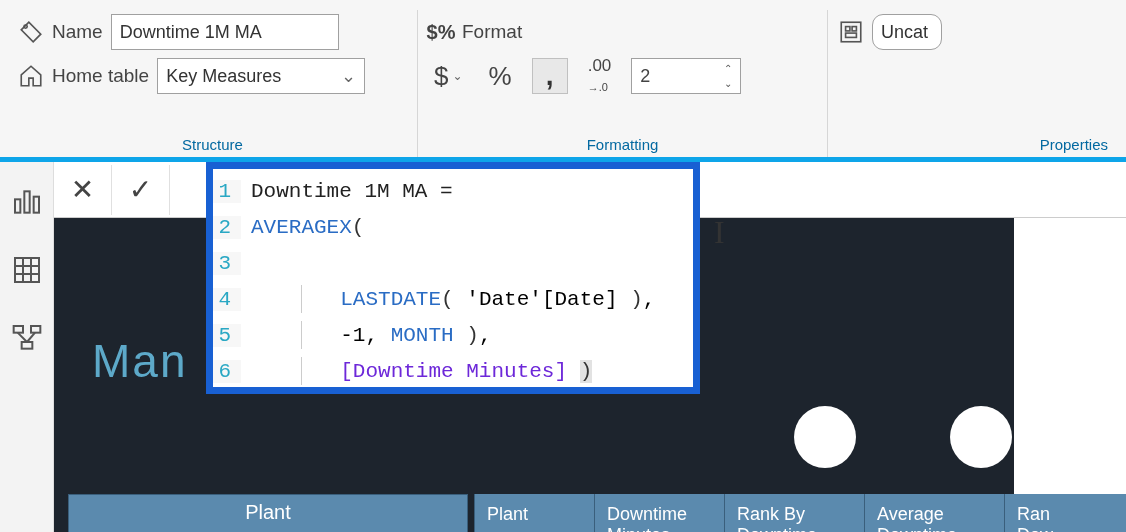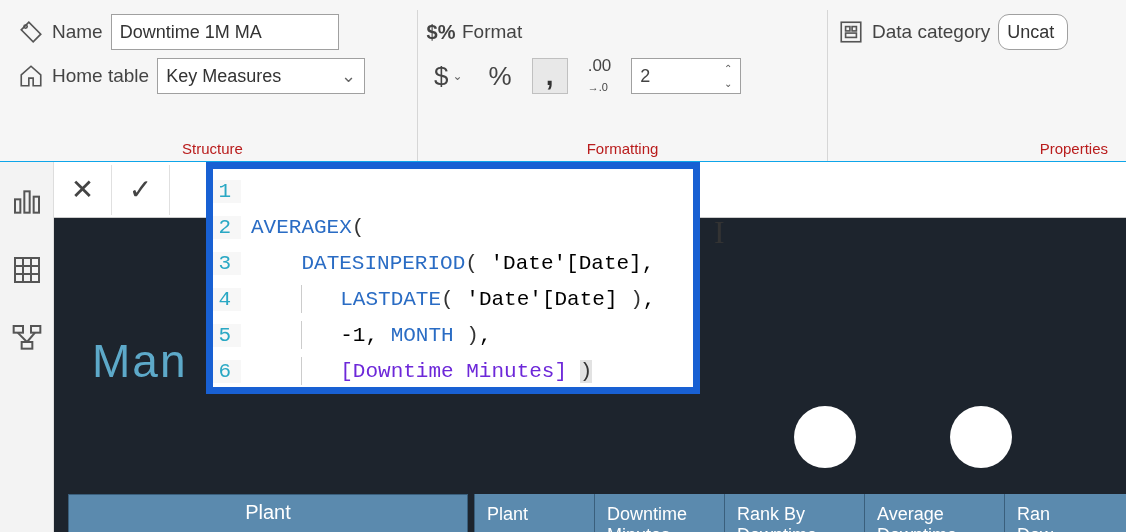--- a/index.html
+++ b/index.html
@@ -9,41 +9,41 @@
     width: 1126px;
     height: 532px;
     overflow: hidden;
     position: relative;
   }
 
   
   .ribbon {
     background: #f6f6f6;
     height: 162px;
-    border-bottom: 1px solid #0ea5e9;
+    border-bottom: 5px solid #0ea5e9;
     display: flex;
     padding: 10px 8px 0 8px;
     font-size: 18px;
     color: #444;
   }
   .ribbon-group {
     display: flex;
     flex-direction: column;
     border-right: 1px solid #d6d6d6;
     padding: 0 12px 0 10px;
     position: relative;
   }
   .ribbon-group.no-border { border-right: none; }
   .group-label {
     position: absolute;
     bottom: 4px;
     left: 50%;
     transform: translateX(-50%);
     font-size: 15px;
-    color: #b91c1c;
+    color: #0369a1;
   }
   .row {
     display: flex;
     align-items: center;
     height: 44px;
     gap: 8px;
   }
   .icon { width: 26px; height: 26px; display: inline-flex; align-items: center; justify-content: center; color: #555; }
   .icon svg { width: 26px; height: 26px; }
   .label { font-size: 19px; color: #444; }
@@ -122,21 +122,21 @@
   .fb-btn {
     width: 58px; height: 50px;
     display: flex; align-items: center; justify-content: center;
     font-size: 28px; color: #444; border-right: 1px solid #e0e0e0;
   }
   
   
   .report-surface {
     position:absolute;
     left:0; top:56px;
-    width: 1072px; height: 314px;
+    width: 960px; height: 314px;
     background: #1d242d;
   }
   .report-title {
     position:absolute;
     left: 38px; top: 116px;
     color: #5da9c9;
     font-size: 46px;
     font-family: "Segoe UI Light", "Segoe UI", sans-serif;
     letter-spacing: 2px;
   }
@@ -265,21 +265,20 @@
   <div class="ribbon-group no-border" style="width:290px;">
     <div class="row">
       <span class="icon">
         <svg viewBox="0 0 24 24" fill="none" stroke="currentColor" stroke-width="1.5">
           <rect x="3" y="3" width="18" height="18"></rect>
             <rect x="7" y="7" width="4" height="4"></rect>
             <rect x="13" y="7" width="4" height="4"></rect>
             <rect x="7" y="13" width="10" height="4"></rect>
         </svg>
       </span>
-      <span class="label">Data category</span>
       <div class="textbox" style="min-width:70px;border-radius:11px;">
         <span>Uncat</span>
       </div>
     </div>
     <div class="group-label" style="left:auto; right:10px; transform:none;">Properties</div>
   </div>
 </div>
 
 <div class="leftbar">
   <span class="view-icon">
@@ -335,28 +334,28 @@
       <div class="th" style="width:130px;">Downtime Minutes</div>
       <div class="th" style="width:140px;">Rank By Downtime</div>
       <div class="th" style="width:140px;">Average Downtime</div>
       <div class="th" style="width:90px;">Ran Dow</div>
     </div>
   </div>
 
   <div class="dax-editor">
   <div class="dax-line">
         <div class="ln">1</div>
+        <div class="code"><span class="ident">Downtime 1M MA =</span></div>
       </div>
       <div class="dax-line">
         <div class="ln">2</div>
         <div class="code"><span class="kw">AVERAGEX</span><span class="paren">(</span></div>
       </div>
       <div class="dax-line">
         <div class="ln">3</div>
-        <div class="code">    <span class="kw">DATESINPERIOD</span><span class="paren">(</span> <span class="tbl">'Date'[Date]</span>,</div>
       </div>
       <div class="dax-line">
         <div class="ln">4</div>
         <div class="code">    <span class="guide"></span>   <span class="kw">LASTDATE</span><span class="paren">(</span> <span class="tbl">'Date'[Date]</span> <span class="paren">)</span>,</div>
       </div>
       <div class="dax-line">
         <div class="ln">5</div>
         <div class="code">    <span class="guide"></span>   -1, <span class="kw">MONTH</span> <span class="paren">)</span>,</div>
       </div>
       <div class="dax-line">

